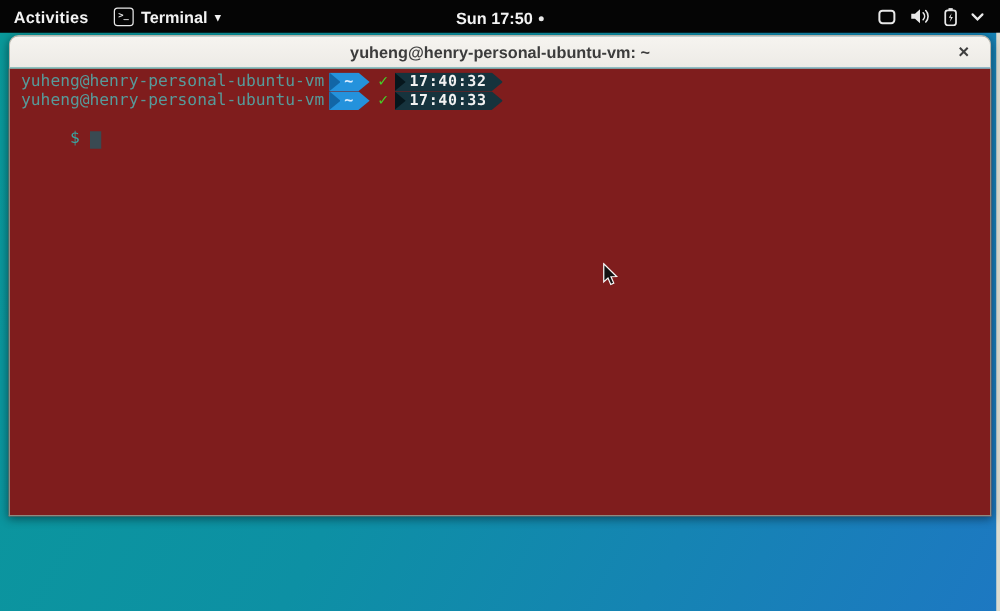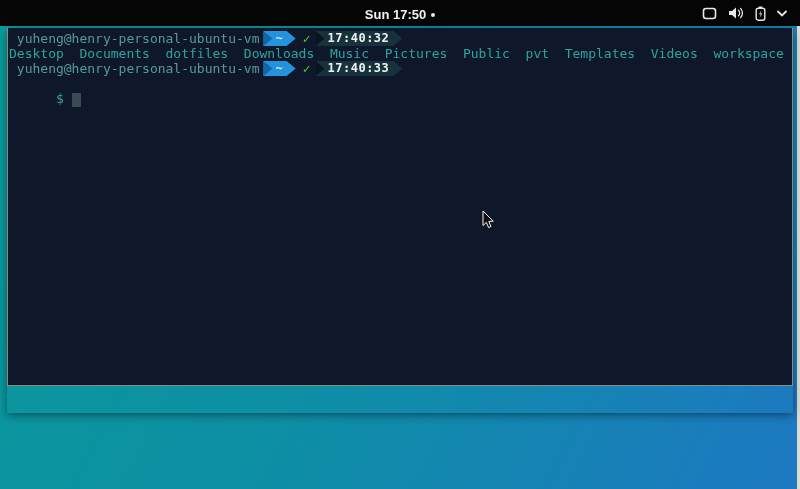--- a/index.html
+++ b/index.html
@@ -55,21 +55,21 @@
     border-radius:8px 8px 0 0;box-sizing:border-box;
     display:flex;align-items:center;justify-content:center;position:relative;
     font-size:13px;font-weight:700;color:#3c3c3c;cursor:default;
   }
   .close-btn{
     position:absolute;right:13px;top:50%;transform:translateY(-50%);
     width:16px;height:16px;display:flex;align-items:center;justify-content:center;
     color:#3f3f3f;font-size:15px;font-weight:700;cursor:pointer;line-height:1;
   }
   .term{
-    height:358px;background:#0f172a;box-sizing:border-box;
+    height:358px;background:#7f1d1d;box-sizing:border-box;
     border-left:1px solid #8f8a80;border-right:1px solid #8f8a80;border-bottom:1px solid #8f8a80;
     padding:3px 1px 0 1px;
     font-family:"DejaVu Sans Mono",monospace;font-size:13px;line-height:15px;
     cursor:text;overflow:hidden;
   }
   .trow{white-space:pre;height:15px;}
   .prompt-row{display:flex;align-items:center;}
   .host{color:#579a9a;}
   .dollar{color:#3aa4a0;}
   .cmd{color:#859900;padding-left:8px;}
@@ -94,20 +94,28 @@
     display:inline-block;width:9px;height:14px;background:#3a4a52;
     vertical-align:text-bottom;margin-left:8px;transform:translateY(1px);
   }
   
   .mouse{position:absolute;left:481px;top:210px;z-index:40;pointer-events:none;}
 </style>
 </head>
 <body>
 
 <div class="top-bar">
+  <div class="tb-left">
+    <span class="activities">Activities</span>
+    <span class="app-menu">
+      <span class="app-icon">&gt;_</span>
+      <span>Terminal</span>
+      <span class="caret">▾</span>
+    </span>
+  </div>
   <div class="tb-clock">
     <span class="clock-hit">
       <span>Sun 17:50</span>
       <span class="notif-dot"></span>
     </span>
   </div>
   <div class="tb-right">
     <svg width="15" height="13" viewBox="0 0 15 13">
       <rect x="1.5" y="1.5" width="12" height="10" rx="2.5" fill="none" stroke="#e8e8e8" stroke-width="1.6"></rect>
     </svg>
@@ -123,31 +131,34 @@
     <svg width="10" height="7" viewBox="0 0 10 7">
       <path d="M1 1.5 L5 5.5 L9 1.5" fill="none" stroke="#e8e8e8" stroke-width="1.8" stroke-linecap="round"></path>
     </svg>
   </div>
 </div>
 
 <div class="desktop"></div>
 <div class="edge-strip"></div>
 
 <div class="window">
+  <div class="titlebar">
+    <span>yuheng@henry-personal-ubuntu-vm: ~</span>
+    <span class="close-btn">×</span>
+  </div>
   <div class="term">
 
     <div class="trow prompt-row">
       <span class="host"> yuheng@henry-personal-ubuntu-vm</span>
       <span class="chip chip-cwd">~</span>
       <span class="check">✓</span>
       <span class="chip chip-time">17:40:32</span>
     </div>
 
 
-    <div class="trow dirs">Desktop  Documents  dotfiles  Downloads  Music  Pictures  Public  pvt  Templates  Videos  workspace</div>
 
     <div class="trow prompt-row">
       <span class="host"> yuheng@henry-personal-ubuntu-vm</span>
       <span class="chip chip-cwd">~</span>
       <span class="check">✓</span>
       <span class="chip chip-time">17:40:33</span>
     </div>
 
     <div class="trow">
       <span class="dollar">$</span><span class="cursor-block"></span>

